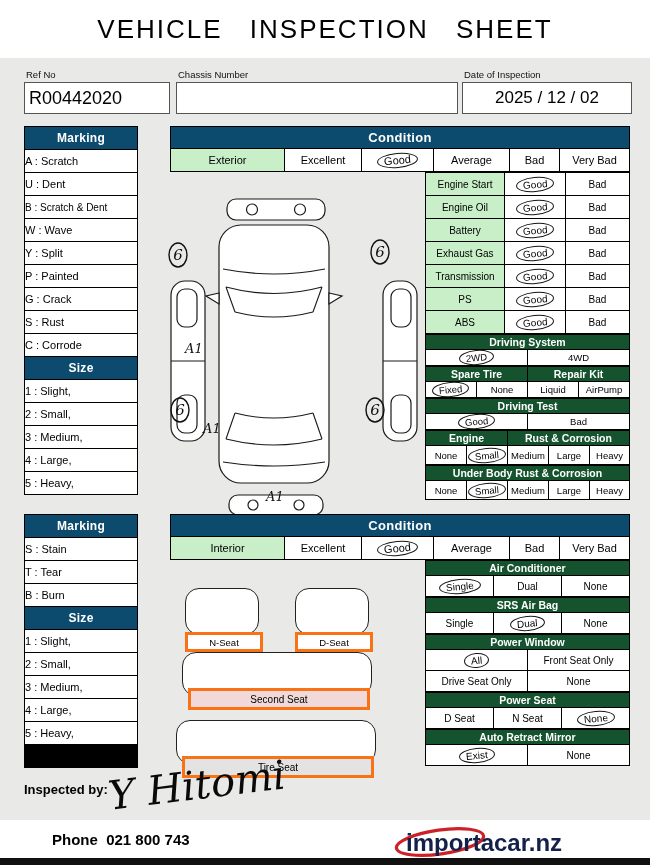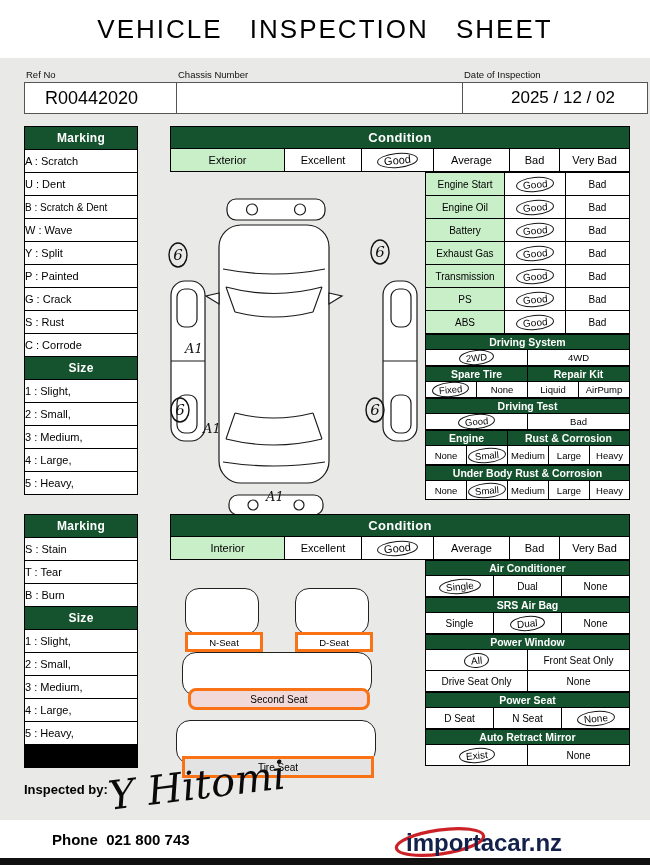--- a/index.html
+++ b/index.html
@@ -2,24 +2,24 @@
 <html><head>
 <meta charset="utf-8">
 <style>
   html,body{margin:0;padding:0;}
   body{background:#9a9a9a;}
   .sheet{position:relative;width:650px;height:865px;background:#e9e9e7;font-family:"Liberation Sans","DejaVu Sans",sans-serif;color:#000;overflow:hidden;margin:0 auto;}
   .abs{position:absolute;}
   .titlebar{left:0;top:0;width:650px;height:58px;background:#fff;display:flex;align-items:center;justify-content:center;}
   .title{font-size:26px;font-weight:normal;letter-spacing:2px;word-spacing:18px;}
   .fldlabel{font-size:9.5px;color:#111;}
-  .fldbox{background:#fff;border:1px solid #555;display:flex;align-items:center;padding-left:16px;}
+  .fldbox{background:#fff;border:1px solid #555;display:flex;align-items:center;}
   .grid{position:absolute;display:grid;gap:1px;background:#000;border:1px solid #000;}
   .grid>div{background:#fff;display:flex;align-items:center;justify-content:center;font-size:10px;}
-  .grid>.hdr{background:#14532d;color:#fff;font-weight:bold;font-size:12px;letter-spacing:.3px;}
+  .grid>.hdr{background:#0c4a6e;color:#fff;font-weight:bold;font-size:12px;letter-spacing:.3px;}
   .grid>.cond{font-size:13px;}
   .grid>.shdr{background:#14532d;color:#fff;font-weight:bold;font-size:10.5px;}
   .grid>.green{background:#c9efc9;}
   .grid>.left{justify-content:flex-start;}
   .span-all{grid-column:1/-1;}
   .span-2{grid-column:span 2;}
   .span-3{grid-column:span 3;}
   .f11{font-size:11px !important;}
   .f10{font-size:10px !important;}
   .f9{font-size:9.5px !important;}
@@ -393,21 +393,21 @@
         <span>None</span>
       </div>
   </div>
 
   <div class="abs" id="seats">
     <div class="seat" style="left:15px;top:13px;width:72px;height:45px;"></div>
     <div class="seatlbl" style="left:15px;top:57px;width:72px;height:14px;">N-Seat</div>
     <div class="seat" style="left:125px;top:13px;width:72px;height:45px;"></div>
     <div class="seatlbl" style="left:125px;top:57px;width:72px;height:14px;">D-Seat</div>
     <div class="seat" style="left:12px;top:77px;width:188px;height:42px;"></div>
-    <div class="seatlbl" id="second-band" style="left:18px;top:113px;width:176px;height:16px;font-size:10px;border-radius:8px;">Second Seat</div>
+    <div class="seatlbl" id="second-band" style="left:18px;top:113px;width:176px;height:16px;font-size:10px;">Second Seat</div>
     <div class="seat" style="left:6px;top:145px;width:198px;height:42px;"></div>
     <div class="seatlbl" id="third-band" style="left:12px;top:181px;width:186px;height:16px;font-size:10px;">Tire  Seat</div>
   </div>
 
   <div class="abs" id="inspected">Inspected by:</div>
   <div class="abs" id="signature">Y Hitomi</div>
 
   <div class="abs" id="footer"></div>
   <div class="abs" id="phone">Phone  021 800 743</div>
   <svg class="abs" style="left:392px;top:826px;" width="245" height="34" viewBox="0 0 245 34">

